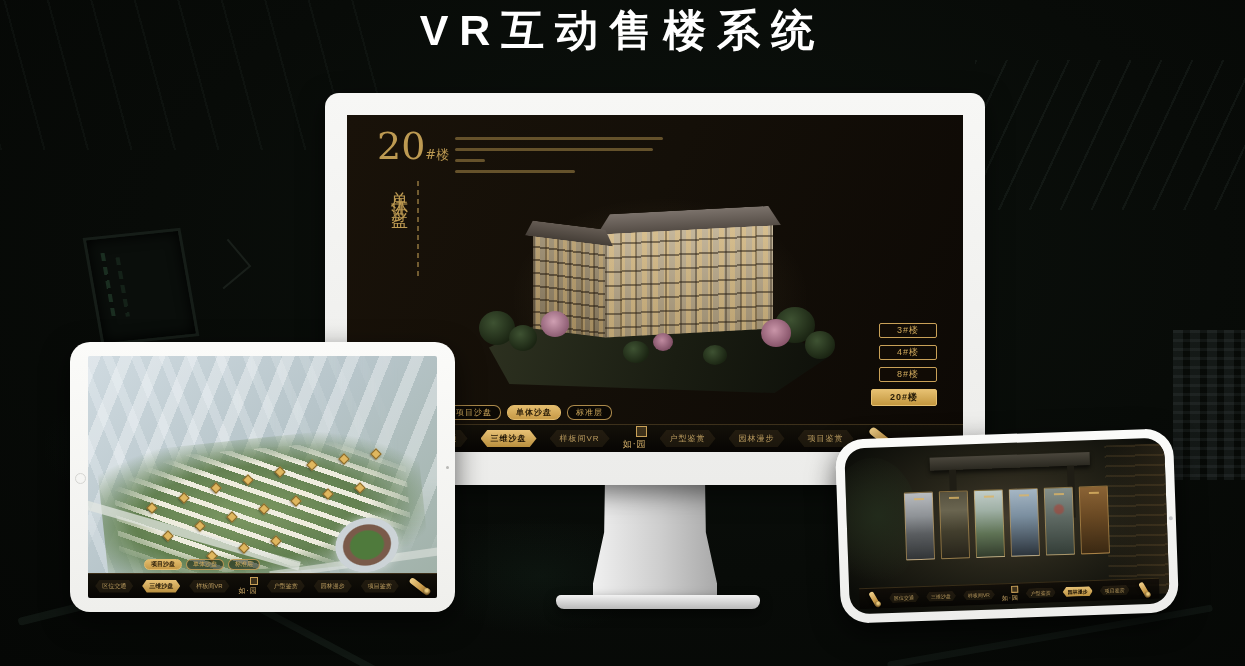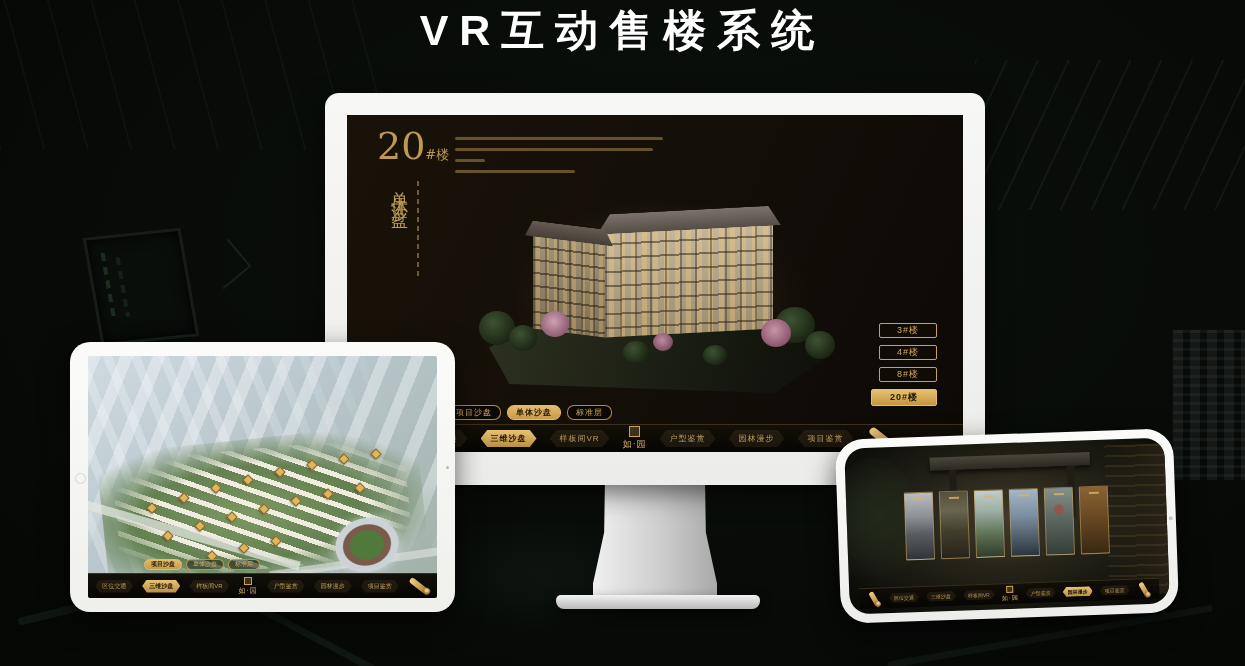--- a/index.html
+++ b/index.html
@@ -109,21 +109,21 @@
   .pill{height:13px;line-height:13px;padding:0 8px;border-radius:7px;font-size:8px;letter-spacing:1px;
     color:#cfa95c;border:1px solid rgba(201,161,88,.85);background:rgba(0,0,0,.4);cursor:pointer;white-space:nowrap;}
   .pill.active{background:linear-gradient(#e3bc6d,#c79a47);color:#2a1c08;font-weight:bold;border-color:#e3bc6d;}
 
   
   .navbar{left:0;bottom:0;width:100%;height:27px;display:flex;align-items:center;justify-content:center;gap:13px;
     background:linear-gradient(#131009,#070503);border-top:1px solid rgba(201,161,88,.28);}
   .nav-item{font-size:8px;color:#bb9c5f;letter-spacing:1px;padding:3px 10px;white-space:nowrap;cursor:pointer;
     clip-path:polygon(0 50%, 12% 0, 88% 0, 100% 50%, 88% 100%, 12% 100%);background:rgba(201,161,88,.10);}
   .nav-item.active{background:linear-gradient(#e8c276,#b98f3e);color:#1d1304;font-weight:bold;}
-  .nav-logo{display:flex;flex-direction:column;align-items:center;gap:1px;}
+  .nav-logo{display:flex;flex-direction:column;align-items:flex-end;gap:1px;}
   .seal{width:9px;height:9px;border:1px solid #c9a158;background:rgba(201,161,88,.25);}
   .logo-text{font-size:9px;color:#d4af6a;letter-spacing:1px;font-family:"DejaVu Serif", serif;white-space:nowrap;}
   .scroll{width:32px;height:8px;border-radius:4px;transform:rotate(38deg);position:relative;cursor:pointer;
     background:linear-gradient(90deg,#f0d08a,#c89a4a 60%,#8a6428);box-shadow:0 1px 3px rgba(0,0,0,.6);}
   .scroll::after{content:"";position:absolute;right:-2px;top:-1px;width:10px;height:10px;border-radius:50%;
     background:radial-gradient(circle at 40% 40%, #e8c87c 20%, #6b4d1e 70%);}
 
   
   .tablet{left:70px;top:342px;width:385px;height:270px;background:linear-gradient(#fbfbf9,#efefec);
     border-radius:20px;box-shadow:0 10px 28px rgba(0,0,0,.6);z-index:5;}

